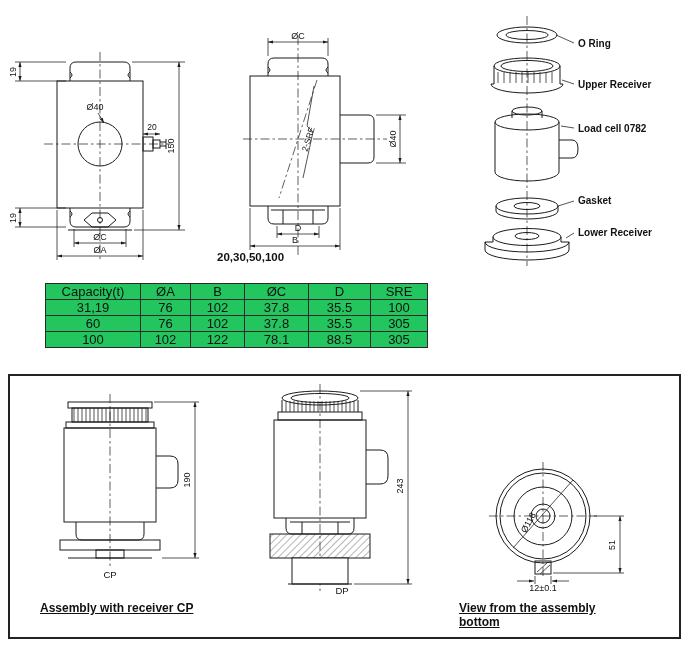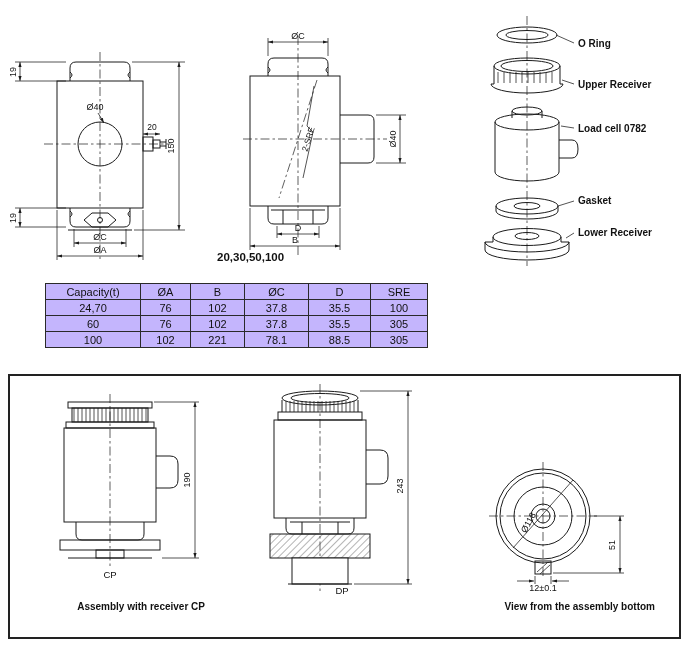--- a/index.html
+++ b/index.html
@@ -4,24 +4,24 @@
 <style>
   html,body{margin:0;padding:0;background:#fff;}
   .page{position:relative;width:686px;height:647px;background:#fff;font-family:"Liberation Sans",sans-serif;color:#111;overflow:hidden;}
   .abs{position:absolute;}
   svg{overflow:visible;}
   .ln,.ln *{stroke:#1b1b1b;fill:none;stroke-width:1;stroke-linecap:butt;}
   .thin,.thin *{stroke-width:.75;}
   .cl{stroke:#1b1b1b;stroke-width:.7;fill:none;stroke-dasharray:9 3 2.5 3;}
   .dim,.dim *{stroke-width:.75;}
   svg text{stroke:none !important;fill:#111;font-family:"Liberation Sans",sans-serif;}
-  .dim-table{border-collapse:collapse;font-size:11px;background:#c4b5fd;}
+  .dim-table{border-collapse:collapse;font-size:13px;background:#22c55e;}
   .dim-table th,.dim-table td{border:1px solid #2a2a2a;text-align:center;font-weight:400;height:15px;padding:0 4px;}
   .bottom-panel{position:absolute;left:8px;top:374px;width:669px;height:261px;border:2px solid #222;}
-  .caption{position:absolute;font-size:10px;font-weight:bold;text-align:right;}
+  .caption{position:absolute;font-size:12px;font-weight:bold;text-align:left;text-decoration:underline;}
 </style>
 </head>
 <body>
 
 <div class="page">
 
   <svg class="abs" style="left:8px;top:48px" width="212" height="218" viewBox="0 0 212 218">
     <defs>
       <marker id="arF" viewBox="0 0 10 10" markerWidth="7" markerHeight="7" refX="10" refY="5" orient="auto-start-reverse">
           <path d="M0,1.8 L10,5 L0,8.2 Z" fill="#1b1b1b"></path>
@@ -177,39 +177,39 @@
         <th>Capacity(t)</th>
         <th>ØA</th>
         <th>B</th>
         <th>ØC</th>
         <th>D</th>
         <th>SRE</th>
       </tr>
     </thead>
     <tbody>
       <tr>
-        <td>24,70</td>
+        <td>31,19</td>
         <td>76</td>
         <td>102</td>
         <td>37.8</td>
         <td>35.5</td>
         <td>100</td>
       </tr>
       <tr>
         <td>60</td>
         <td>76</td>
         <td>102</td>
         <td>37.8</td>
         <td>35.5</td>
         <td>305</td>
       </tr>
       <tr>
         <td>100</td>
         <td>102</td>
-        <td>221</td>
+        <td>122</td>
         <td>78.1</td>
         <td>88.5</td>
         <td>305</td>
       </tr>
     </tbody>
   </table>
 
   <div class="bottom-panel"></div>
 
   <svg class="abs" style="left:48px;top:390px" width="170" height="210" viewBox="0 0 170 210">
@@ -312,15 +312,15 @@
       <line x1="78" y1="124" x2="78" y2="132"></line>
       <line x1="44" y1="129" x2="61" y2="129" marker-end="url(#arB)"></line>
       <line x1="96" y1="129" x2="79" y2="129" marker-end="url(#arB)"></line>
     </g>
     <text x="58" y="72" font-size="9" text-anchor="middle" transform="rotate(-62 58 72)">Ø118</text>
     <text x="142" y="93" font-size="9" text-anchor="middle" transform="rotate(-90 142 93)">51</text>
     <text x="70" y="139" font-size="9" text-anchor="middle">12±0.1</text>
   </svg>
 
   <div class="caption" style="left:40px;top:601px;width:165px">Assembly with receiver CP</div>
-  <div class="caption" style="left:475px;top:601px;width:180px">View from the assembly bottom</div>
+  <div class="caption" style="left:459px;top:601px;width:180px">View from the assembly bottom</div>
 
 </div>
 
 </body></html>

